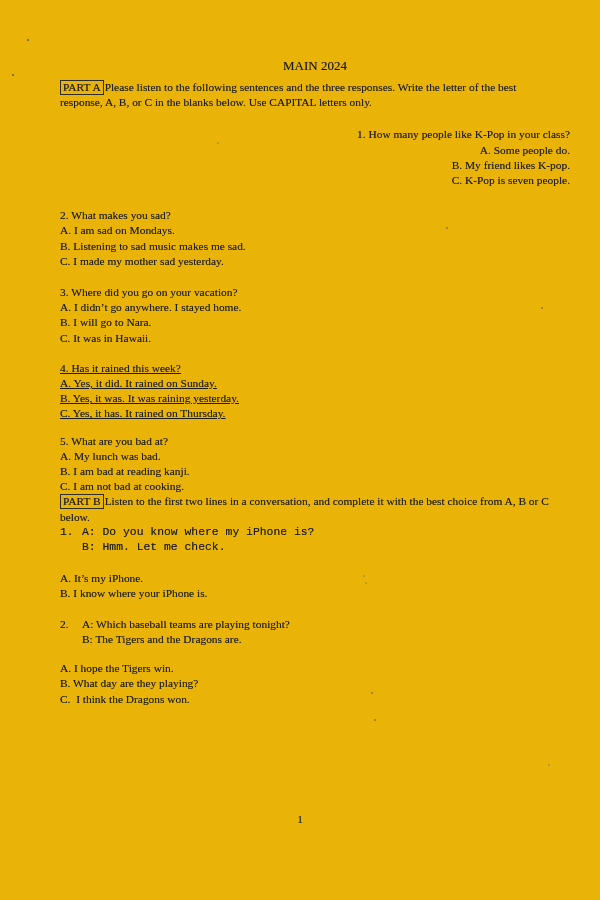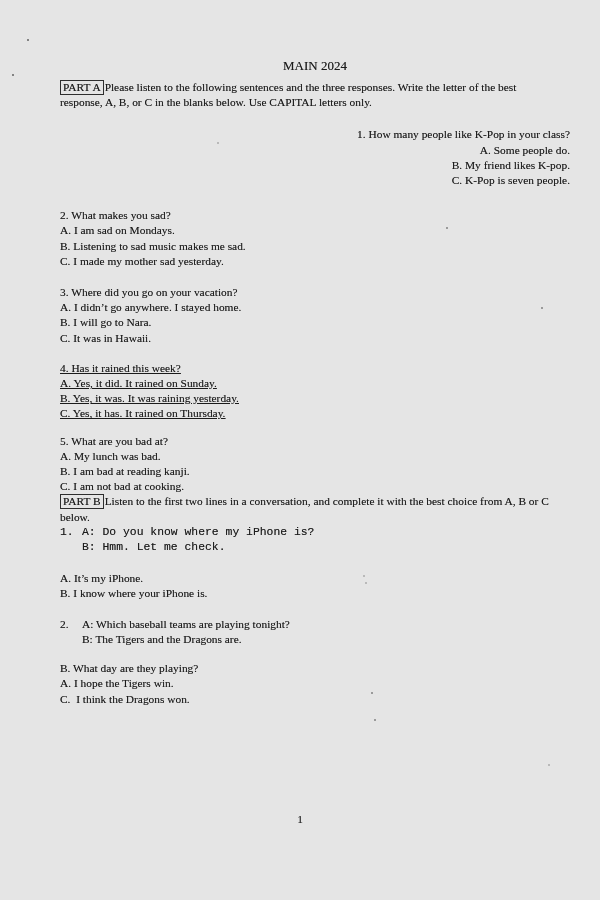--- a/index.html
+++ b/index.html
@@ -4,21 +4,21 @@
 <style>
   html, body {
     margin: 0;
     padding: 0;
     background: #ffffff;
   }
   .page {
     position: relative;
     width: 600px;
     height: 900px;
-    background: #e5e5e5;
+    background: #eab308;
     overflow: hidden;
     font-family: "Liberation Serif", "DejaVu Serif", serif;
     color: #1b1b1b;
     text-shadow: 0 0 0.3px rgba(40,40,40,0.55);
   }
   .content {
     position: absolute;
     left: 60px;
     top: 58px;
     right: 30px;
@@ -152,22 +152,22 @@
       <div class="line">A. It’s my iPhone.</div>
       <div class="line">B. I know where your iPhone is.</div>
     </div>
 
     <div class="pb2d">
       <div class="line"><span class="qnum">2.</span><span>A: Which baseball teams are playing tonight?</span></div>
       <div class="line indent">B: The Tigers and the Dragons are.</div>
     </div>
 
     <div class="pb2o">
+      <div class="line">A. I hope the Tigers win.</div>
       <div class="line">B. What day are they playing?</div>
-      <div class="line">A. I hope the Tigers win.</div>
       <div class="line">C.  I think the Dragons won.</div>
     </div>
 
   </div>
 
   <div class="pagenum">1</div>
 
 </div>
 
 </body></html>

